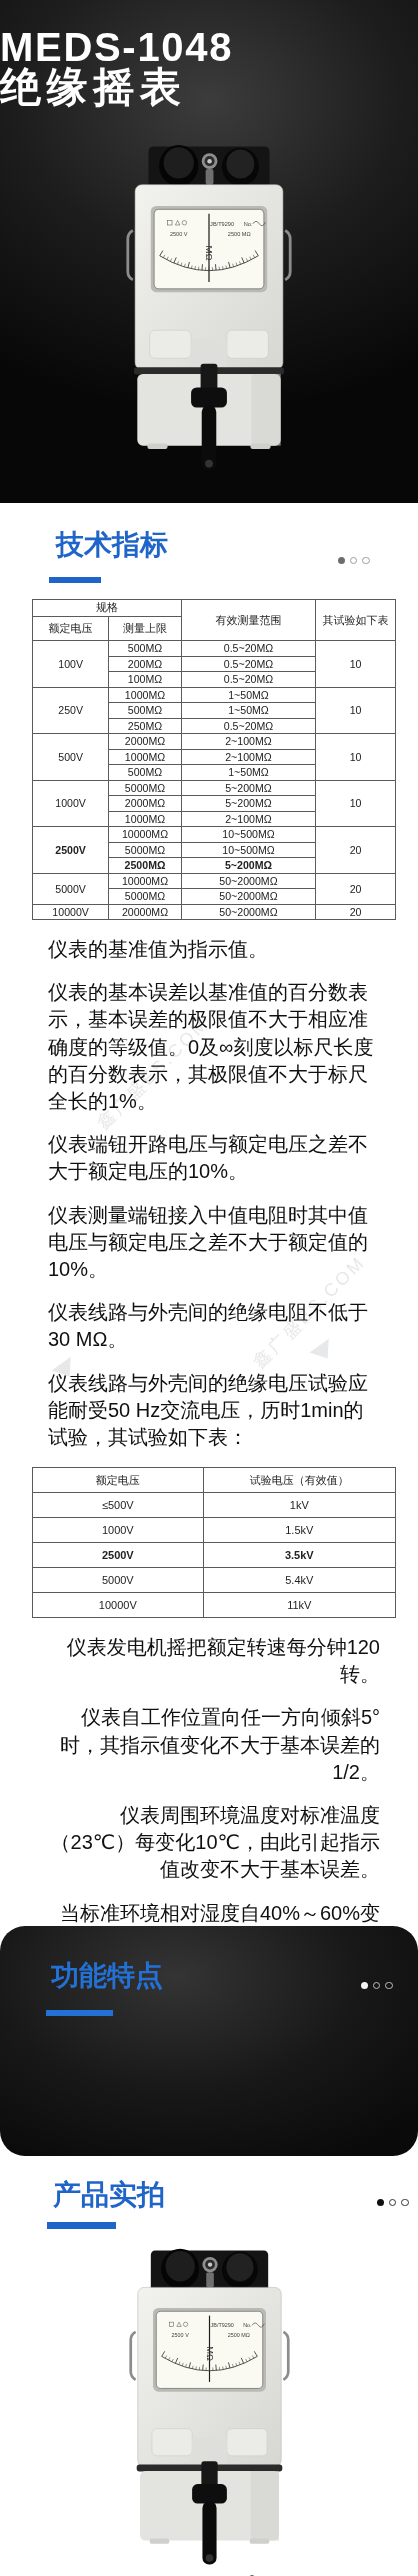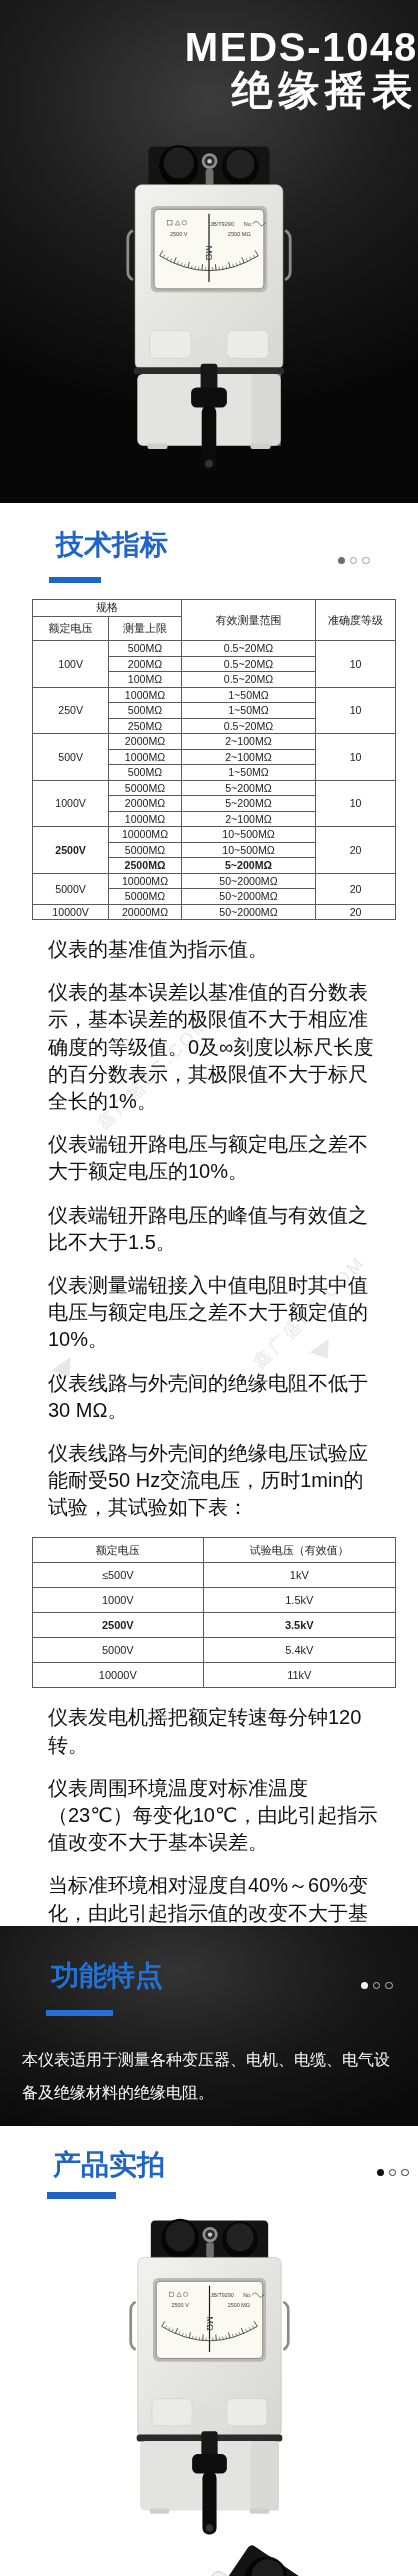--- a/index.html
+++ b/index.html
@@ -3,23 +3,23 @@
 <meta charset="utf-8">
 <style>
   html,body{margin:0;padding:0;width:418px;background:#fff;
     font-family:"Liberation Sans","DejaVu Sans",sans-serif;}
   body{height:2576px;overflow:hidden;position:relative;}
   section{position:relative;overflow:hidden;}
 
   
   .hero{height:503px;
     background:radial-gradient(ellipse 95% 62% at 50% 20%, #3c3c3c 0%, #1d1d1d 48%, #070707 100%);
-    text-align:right;}
+    text-align:left;}
   .hero-line1{padding-top:26px;color:#fff;font-size:40px;font-weight:bold;letter-spacing:1.7px;line-height:1.05;}
-  .hero-line2{color:#fff;font-size:41px;font-weight:bold;letter-spacing:5.6px;line-height:1.12;}
+  .hero-line2{color:#fff;font-size:41px;font-weight:bold;letter-spacing:5.6px;line-height:1.12;font-family:Liberation Mono, monospace;}
   .dev-hero{position:absolute;left:50%;margin-left:-84px;top:141px;width:168px;}
 
   
   .sec-title{position:absolute;margin:0;color:#1e64c9;font-weight:bold;}
   .blue-bar{position:absolute;background:#1e64c9;}
   .dots{position:absolute;display:flex;gap:5px;}
   .dot{width:7.2px;height:7.2px;border-radius:50%;box-sizing:border-box;}
   .tech .dot.active{background:#6d6d6d;}
   .tech .dot:not(.active){border:1.1px solid #9b9b9b;background:transparent;}
   .features .dot.active{background:#f4f4f4;}
@@ -40,32 +40,32 @@
   .h-group{height:16.7px;}
   .h-sub th{height:23.4px;}
   .spec-table tbody td{height:14.5px;}
   .spec-table tr.group-start td{border-top:1.1px solid #4a4a4a;}
   .b{font-weight:bold;}
   .notes{margin-top:15.6px;}
   .notes p{margin:16px;font-size:20px;line-height:1.36;color:#101010;}
   .test-table{width:100%;margin-top:12.3px;font-size:11px;border:1.1px solid #4a4a4a;}
   .test-table th,.test-table td{border:0.6px solid #5a5a5a;height:22px;}
   .test-table th{font-weight:normal;}
-  .notes2{margin-top:13.4px;}
+  .notes2{margin-top:13.4px;text-align:right;}
 
   
   .wm{position:absolute;color:#8f959c;opacity:.22;transform:rotate(-45deg);
       font-size:18px;letter-spacing:2.8px;white-space:nowrap;pointer-events:none;}
   .wm-tri{position:absolute;width:0;height:0;opacity:.35;pointer-events:none;
       border-left:14.5px solid transparent;border-right:5.6px solid transparent;
       border-bottom:19px solid #b9bdc1;transform:rotate(18deg);}
 
   
-  .features{height:200px;
-    background:radial-gradient(ellipse 80% 90% at 42% 22%, #343434 0%, #181818 55%, #0a0a0a 100%);}
+  .features{height:230px;
+    background:radial-gradient(ellipse 80% 90% at 42% 22%, #343434 0%, #181818 55%, #0a0a0a 100%);border-radius:25px;}
   .features .sec-title{left:51px;top:31px;font-size:28px;color:#2471d6;}
   .features .blue-bar{left:46px;top:84px;width:67px;height:6.1px;background:#2471d6;}
   .features .dots{left:361px;top:56px;}
   .features-body{position:absolute;left:22px;right:20px;top:118px;
     color:#fbfbfb;font-size:16px;line-height:2.05;margin:0;}
 
   
   .photos{height:868px;background:#fff;}
   .photos .sec-title{left:53px;top:20px;font-size:28px;}
   .photos .blue-bar{left:47px;top:66px;width:69px;height:6.7px;}
@@ -193,21 +193,21 @@
       <colgroup>
           <col style="width:21%">
           <col style="width:20%">
           <col style="width:37%">
           <col style="width:22%">
         </colgroup>
       <thead>
         <tr class="h-group">
           <th colspan="2">规格</th>
           <th rowspan="2">有效测量范围</th>
-          <th rowspan="2">准确度等级</th>
+          <th rowspan="2">其试验如下表</th>
         </tr>
         <tr class="h-sub">
           <th>额定电压</th>
           <th>测量上限</th>
         </tr>
       </thead>
       <tbody id="spec-body">
           <tr class="group-start">
             <td rowspan="3">100V</td>
             <td>500MΩ</td>
@@ -294,21 +294,20 @@
             <td>50~2000MΩ</td>
             <td rowspan="1">20</td>
           </tr>
         </tbody>
     </table>
 
     <div class="notes" id="notes1">
         <p>仪表的基准值为指示值。</p>
         <p>仪表的基本误差以基准值的百分数表示，基本误差的极限值不大于相应准确度的等级值。0及∞刻度以标尺长度的百分数表示，其极限值不大于标尺全长的1%。</p>
         <p>仪表端钮开路电压与额定电压之差不大于额定电压的10%。</p>
-        <p>仪表端钮开路电压的峰值与有效值之比不大于1.5。</p>
         <p>仪表测量端钮接入中值电阻时其中值电压与额定电压之差不大于额定值的10%。</p>
         <p>仪表线路与外壳间的绝缘电阻不低于30 MΩ。</p>
         <p>仪表线路与外壳间的绝缘电压试验应能耐受50 Hz交流电压，历时1min的试验，其试验如下表：</p>
       </div>
 
     <table class="test-table">
       <colgroup>
           <col style="width:47%">
           <col style="width:53%">
         </colgroup>
@@ -337,36 +336,36 @@
           </tr>
           <tr>
             <td>10000V</td>
             <td>11kV</td>
           </tr>
         </tbody>
     </table>
 
     <div class="notes notes2" id="notes2">
         <p>仪表发电机摇把额定转速每分钟120转。</p>
+        <p>仪表自工作位置向任一方向倾斜5°时，其指示值变化不大于基本误差的1/2。</p>
         <p>仪表周围环境温度对标准温度（23℃）每变化10℃，由此引起指示值改变不大于基本误差。</p>
         <p>当标准环境相对湿度自40%～60%变化，由此引起指示值的改变不大于基本误差。</p>
         <p>仪表在强度为0.4kA/m外磁场影响，由此引起指示值的改变不大于基准值的1.5%。</p>
       </div>
   </div>
 </section>
 
 <section class="features">
   <h2 class="sec-title">功能特点</h2>
   <div class="dots">
       <span class="dot active"></span>
       <span class="dot"></span>
       <span class="dot"></span>
     </div>
   <div class="blue-bar"></div>
-  <p class="features-body">本仪表适用于测量各种变压器、电机、电缆、电气设备及绝缘材料的绝缘电阻。</p>
 </section>
 
 <section class="photos">
   <h2 class="sec-title">产品实拍</h2>
   <div class="dots">
       <span class="dot active"></span>
       <span class="dot"></span>
       <span class="dot"></span>
     </div>
   <div class="blue-bar"></div>

